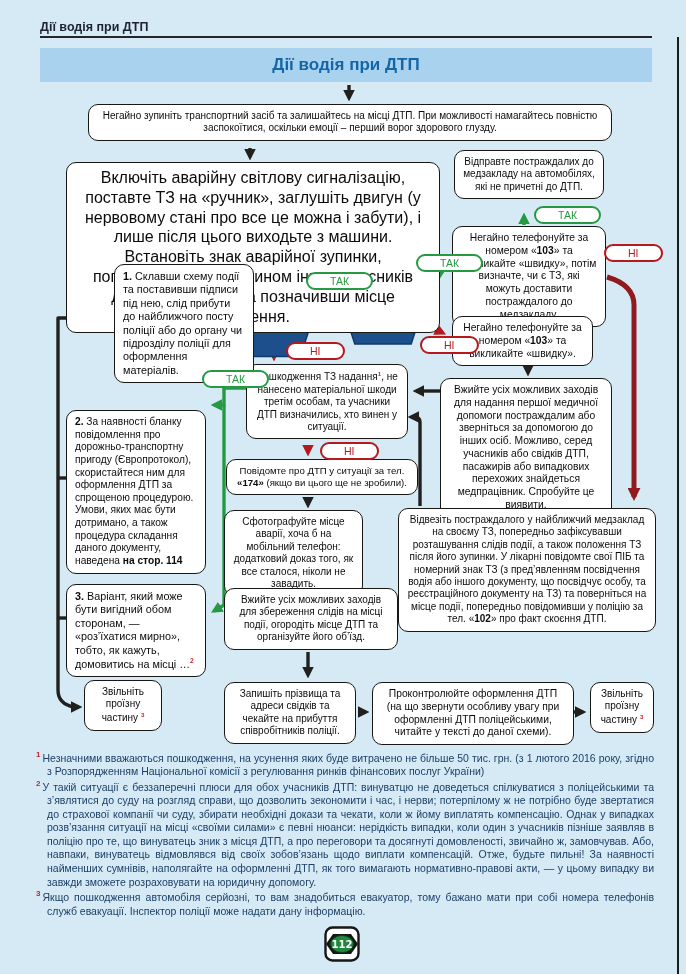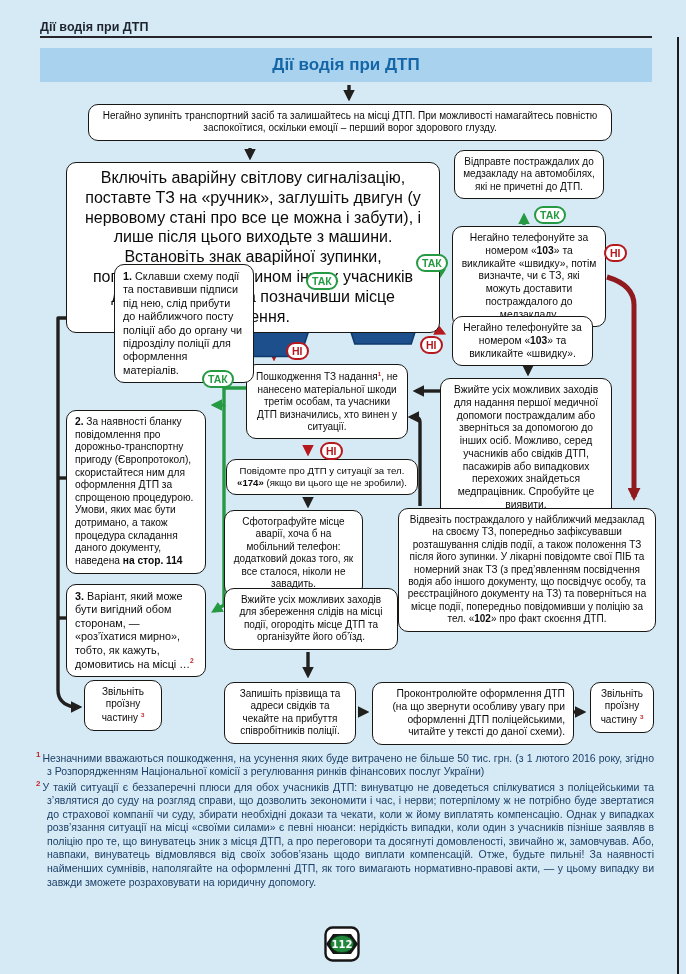--- a/index.html
+++ b/index.html
@@ -33,21 +33,21 @@
   .ab{stroke:var(--black,#21201e); stroke-width:3.4;}
   .ag{stroke:var(--green,#269a43); stroke-width:3.4;}
   .ar{stroke:var(--red,#b5191d); stroke-width:3.4;}
   .ad{stroke:var(--dark_red,#901a1e); stroke-width:5;}
   .mb{fill:var(--black,#21201e);} .mg{fill:var(--green,#269a43);}
   .mr{fill:var(--red,#b5191d);} .md{fill:var(--dark_red,#901a1e);}
   .pentagon{fill:var(--pentagon_fill,#1d4f8d); stroke:#0e3a6b; stroke-width:1.5;}
   .ptext{position:absolute; color:var(--pentagon_text,#cfe9fb); font-size:10.2px; line-height:1.22; text-align:center;}
   .pill{
     position:absolute; background:#fff; border:2px solid; border-radius:10px;
-    font-weight:bold; font-size:10.5px; line-height:14px; padding:0 4px;
+    font-weight:normal; font-size:10.5px; line-height:14px; padding:0 22px;
   }
   .pill.yes{color:var(--green,#269a43); border-color:var(--green,#269a43);}
   .pill.no{color:var(--red,#b5191d); border-color:var(--red,#b5191d);}
   .b{font-weight:bold;}
   .sup{vertical-align:super; font-size:0.62em; font-weight:bold;}
   .red{color:var(--fn_marker,#c1272d);}
   .footnotes{
     position:absolute; left:36px; top:750px; width:618px;
     color:var(--footnote_text,#1c3f66); font-size:10.5px; line-height:1.3;
   }
@@ -129,40 +129,41 @@
   <div class="box" style="left:452px; top:316px; width:141px; font-size:10.3px;"><span>Негайно телефонуйте за номером «</span><span class="b">103</span><span>» та викликайте «швидку».</span></div>
   <div class="box" style="left:440px; top:378px; width:172px; font-size:10.3px;">Вжийте усіх можливих заходів для надання першої медичної допомоги постраждалим або зверніться за допомогою до інших осіб. Можливо, серед учасників або свідків ДТП, пасажирів або випадкових перехожих знайдеться медпрацівник. Спробуйте це виявити.</div>
   <div class="box" style="left:398px; top:508px; width:258px; font-size:10px;"><span>Відвезіть постраждалого у найближчий медзаклад на своєму ТЗ, попередньо зафіксувавши розташування слідів події, а також положення ТЗ після його зупинки. У лікарні повідомте свої ПІБ та номерний знак ТЗ (з пред’явленням посвідчення водія або іншого документу, що посвідчує особу, та реєстраційного документу на ТЗ) та поверніться на місце події, попередньо повідомивши у поліцію за тел. «</span><span class="b">102</span><span>» про факт скоєння ДТП.</span></div>
 
   <div class="box" style="left:246px; top:364px; width:162px; font-size:10px;"><span>Пошкодження ТЗ надання</span><span class="sup red">1</span><span>, не нанесено матеріальної шкоди третім особам, та учасники ДТП визначились, хто винен у ситуації.</span></div>
   <div class="box" style="left:226px; top:459px; width:192px; font-size:9.6px;"><span>Повідомте про ДТП у ситуації за тел. </span><span class="b">«174»</span><span> (якщо ви цього ще не зробили).</span></div>
   <div class="box" style="left:224px; top:510px; width:139px;">Сфотографуйте місце аварії, хоча б на мобільний телефон: додатковий доказ того, як все сталося, ніколи не завадить.</div>
   <div class="box" style="left:224px; top:682px; width:132px;">Запишіть прізвища та адреси свідків та чекайте на прибуття співробітників поліції.</div>
 
   <div class="box" style="left:224px; top:588px; width:174px;">Вжийте усіх можливих заходів для збереження слідів на місці події, огородіть місце ДТП та організуйте його об’їзд.</div>
-  <div class="box" style="left:372px; top:682px; width:202px; font-size:10.3px;text-align:right;">Проконтролюйте оформлення ДТП (на що звернути особливу увагу при оформленні ДТП поліцейськими, читайте у тексті до даної схеми).</div>
+  <div class="box" style="left:372px; top:682px; width:202px; font-size:10.3px;">Проконтролюйте оформлення ДТП (на що звернути особливу увагу при оформленні ДТП поліцейськими, читайте у тексті до даної схеми).</div>
   <div class="box" style="left:590px; top:682px; width:64px; font-size:10px;"><span>Звільніть проїзну частину </span><span class="sup red">3</span></div>
 
   <div class="box la" style="left:66px; top:264px; width:140px; font-size:10.8px;margin-left:48px;"><span class="b">1.</span><span> Склавши схему події та поставивши підписи під нею, слід прибути до найближчого посту поліції або до органу чи підрозділу поліції для оформлення матеріалів.</span></div>
   <div class="box la" style="left:66px; top:398px; width:140px; font-size:10.2px;margin-top:12px;"><span class="b">2.</span><span> За наявності бланку повідомлення про дорожньо-транспортну пригоду (Європротокол), скористайтеся ним для оформлення ДТП за спрощеною процедурою. Умови, яких має бути дотримано, а також процедура складання даного документу, наведена </span><span class="b">на стор. 114</span></div>
   <div class="box la" style="left:66px; top:584px; width:140px; font-size:10.8px;"><span class="b">3.</span><span> Варіант, який може бути вигідний обом сторонам, — «роз’їхатися мирно», тобто, як кажуть, домовитись на місці …</span><span class="sup red">2</span></div>
   <div class="box" style="left:84px; top:680px; width:78px; font-size:10px;"><span>Звільніть проїзну частину </span><span class="sup red">3</span></div>
 
   <div class="pill yes" style="left:306px; top:272px;">ТАК</div>
   <div class="pill yes" style="left:416px; top:254px;">ТАК</div>
   <div class="pill yes" style="left:534px; top:206px;">ТАК</div>
   <div class="pill yes" style="left:202px; top:370px;">ТАК</div>
   <div class="pill no" style="left:286px; top:342px;">НІ</div>
   <div class="pill no" style="left:420px; top:336px;">НІ</div>
   <div class="pill no" style="left:604px; top:244px;">НІ</div>
   <div class="pill no" style="left:320px; top:442px;">НІ</div>
 
   <div class="footnotes">
     <div class="fn"><span class="fnm">1</span><span>Незначними вважаються пошкодження, на усунення яких буде витрачено не більше 50 тис. грн. (з 1 лютого 2016 року, згідно з Розпорядженням Національної комісії з регулювання ринків фінансових послуг України)</span></div>
     <div class="fn"><span class="fnm">2</span><span>У такій ситуації є беззаперечні плюси для обох учасників ДТП: винуватцю не доведеться спілкуватися з поліцейськими та з’являтися до суду на розгляд справи, що дозволить зекономити і час, і нерви; потерпілому ж не потрібно буде звертатися до страхової компанії чи суду, збирати необхідні докази та чекати, коли ж йому виплатять компенсацію. Однак у випадках розв’язання ситуації на місці «своїми силами» є певні нюанси: нерідкість випадки, коли один з учасників пізніше заявляв в поліцію про те, що винуватець зник з місця ДТП, а про переговори та досягнуті домовленості, звичайно ж, замовчував. Або, навпаки, винуватець відмовлявся від своїх зобов’язань щодо виплати компенсацій. Отже, будьте пильні! За наявності найменших сумнівів, наполягайте на оформленні ДТП, як того вимагають нормативно-правові акти, — у цьому випадку ви завжди зможете розраховувати на юридичну допомогу.</span></div>
+    <div class="fn"><span class="fnm">3</span><span>Якщо пошкодження автомобіля серйозні, то вам знадобиться евакуатор, тому бажано мати при собі номера телефонів служб евакуації. Інспектор поліції може надати дану інформацію.</span></div>
   </div>
 
   <div class="badge">
     <svg width="36" height="36" viewBox="0 0 36 36">
       <rect x="1.5" y="1.5" width="33" height="33" rx="7" fill="#ffffff" stroke="#161616" stroke-width="2.4"></rect>
       <polygon points="2,18 9,8 27,8 34,18 27,28 9,28" fill="#161616"></polygon>
       <ellipse cx="18" cy="18" rx="11.5" ry="8.6" fill="var(--badge_green,#20873b)" stroke="#0c3d1a" stroke-width="1"></ellipse>
       <text x="18" y="21.5" text-anchor="middle" font-family="DejaVu Sans, sans-serif" font-size="10" font-weight="bold" fill="#ffffff">112</text>
     </svg>
   </div>

